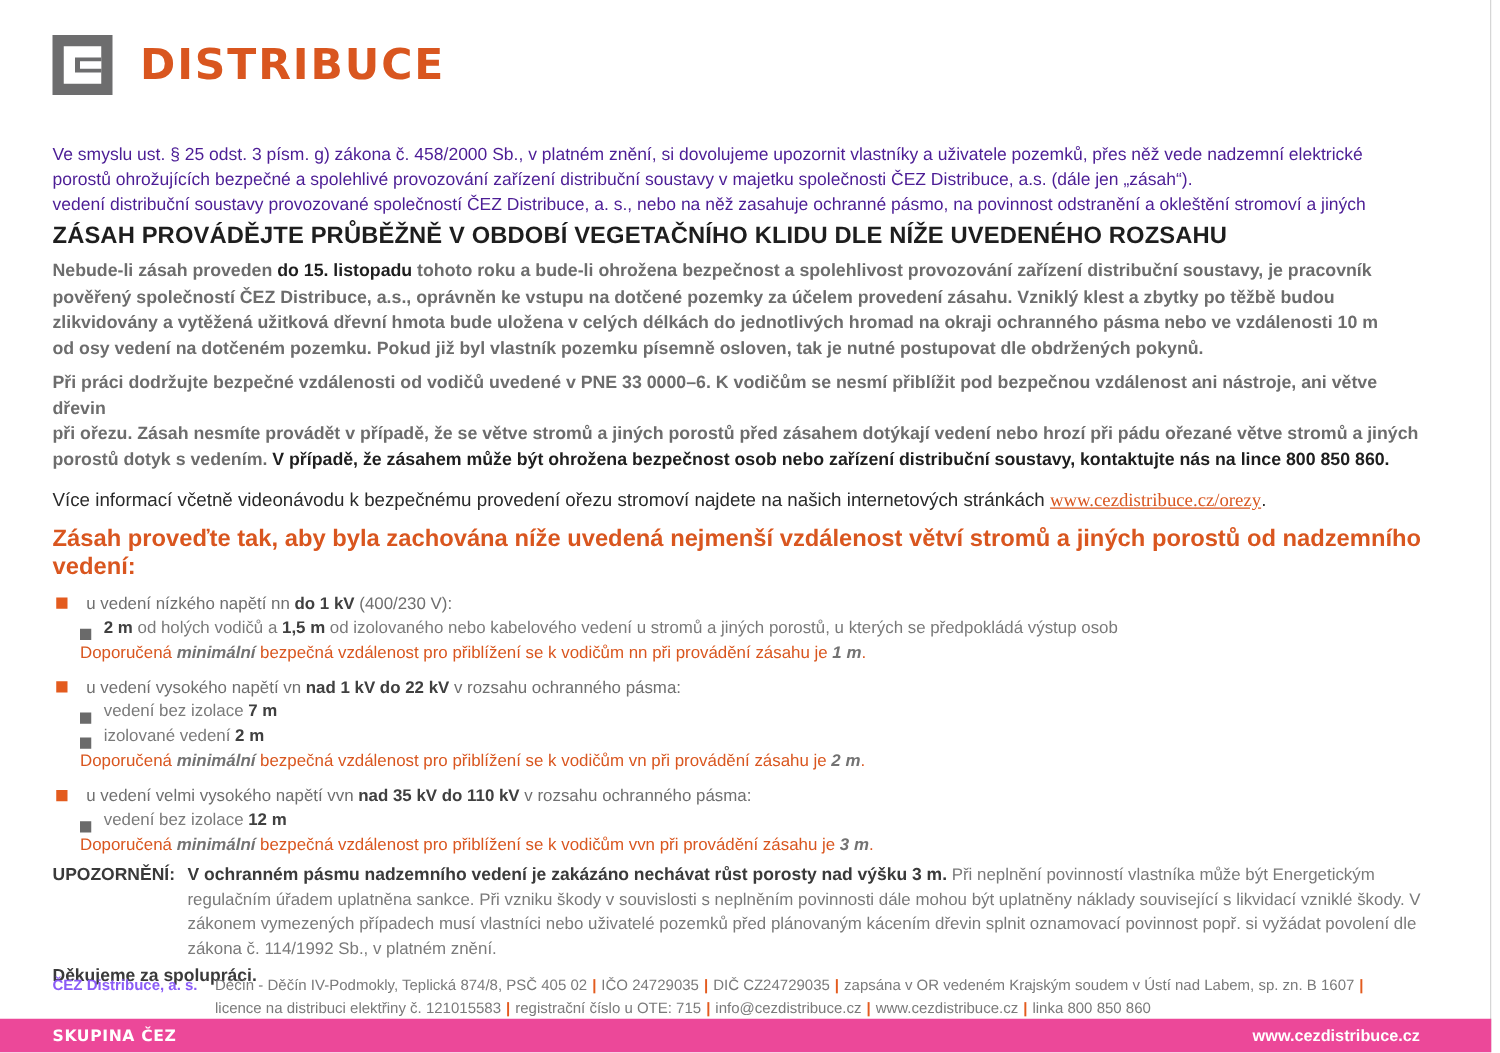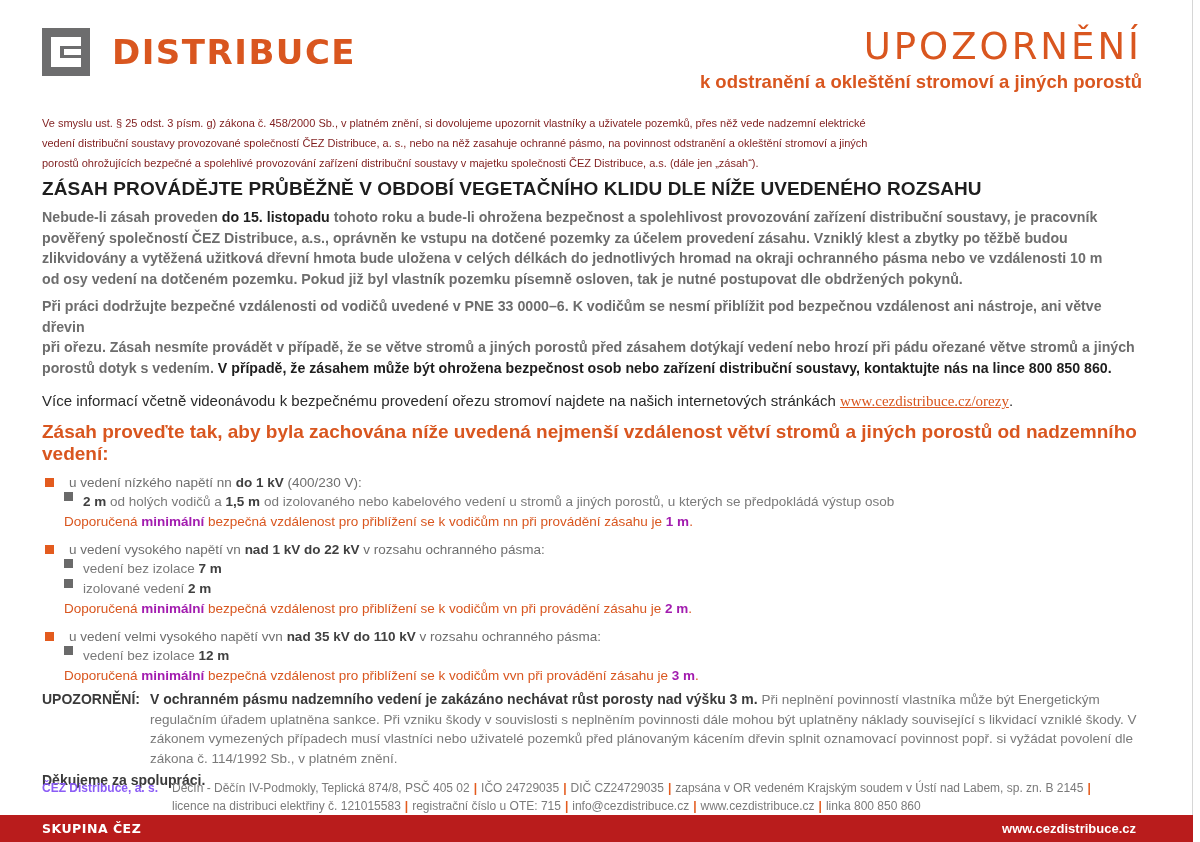--- a/index.html
+++ b/index.html
@@ -15,77 +15,73 @@
   .logo-mark .cut2 { position: absolute; left: 18px; top: 18px; width: 21px; height: 12px; background: #6d6d6e; }
   .logo-mark .cut3 { position: absolute; left: 22px; top: 21px; width: 17px; height: 6px; background: #fff; }
   .logo-text { margin-left: 22px; font-family: "DejaVu Sans", sans-serif; font-weight: bold; font-size: 34px; letter-spacing: 1.5px; color: #d9561f; }
 
   .title-block { position: absolute; right: 58px; top: 26px; text-align: right; }
   .title-main { font-family: "DejaVu Sans", sans-serif; font-size: 37px; color: #d9561f; letter-spacing: 3px; font-weight: normal; line-height: 42px; }
   .title-sub { font-family: "Liberation Sans", sans-serif; font-weight: bold; font-size: 18.5px; color: #d9561f; margin-top: 3px; }
 
   
   .content { position: absolute; left: 42px; top: 113px; width: 1105px; }
-  .intro { font-size: 11px; line-height: 20px; color: #7f1d1d; }
+  .intro { font-size: 14px; line-height: 20px; color: #4c1d95; }
   .headline { margin-top: 5px; font-family: "Liberation Sans", sans-serif; font-weight: bold; font-size: 19px; color: #1e1e1e; letter-spacing: 0.1px; }
   .para { font-weight: bold; font-size: 14.2px; line-height: 20.5px; color: #6d6d6d; margin-top: 7px; }
   .para b.dark { color: #1e1e1e; }
   .info { font-size: 15px; line-height: 20px; color: #2a2a2a; margin-top: 13px; }
   .info a { color: #d9561f; text-decoration: underline; font-family: Liberation Serif, serif; }
   .rule-head { margin-top: 10px; font-weight: bold; font-size: 19px; color: #d9561f; }
 
   .level { margin-top: 8px; }
   .level-head { font-size: 13.5px; color: #6f6f6f; display: flex; align-items: center; line-height: 19px; }
   .sq-orange { width: 9px; height: 9px; background: #e35b1e; display: inline-block; margin: 0 15px 0 3px; }
   .sq-gray { width: 9px; height: 9px; background: #6a6a6a; display: inline-block; margin-right: 10px; }
   .level-head b, .sub b { color: #404040; }
-  .sub { font-size: 13.5px; color: #7a7a7a; display: flex; align-items: flex-start; margin-left: 22px; line-height: 20px; }
+  .sub { font-size: 13.5px; color: #7a7a7a; display: flex; align-items: flex-end; margin-left: 22px; line-height: 20px; }
   .rec { font-size: 13.5px; color: #d9561f; margin-left: 22px; line-height: 20px; }
-  .rec b { color: #a21caf; }
+  .rec b { color: #737373; font-style: italic; }
 
   .warn { margin-top: 4px; display: flex; font-size: 13.5px; line-height: 19.5px; }
   .warn-label { font-weight: bold; color: #3a3a3a; width: 108px; flex-shrink: 0; font-size: 14px; }
   .warn-text { color: #7a7a7a; }
   .warn-text b { color: #3a3a3a; font-size: 14px; }
   .thanks { font-weight: bold; font-size: 14px; color: #3a3a3a; margin-top: 4px; }
 
   
   .footer-info { position: absolute; left: 42px; top: 779px; display: flex; font-size: 12px; line-height: 18px; }
   .footer-company { color: #8b5cf6; font-weight: bold; width: 130px; flex-shrink: 0; }
   .footer-lines { color: #7a7a7a; }
   .sep { color: #e35b1e; font-weight: bold; margin: 0 4px; }
-  .bar { position: absolute; left: 0; top: 815px; width: 1193px; height: 27px; background: #b91c1c; display: flex; align-items: center; justify-content: space-between; padding: 0 57px 0 42px; }
+  .bar { position: absolute; left: 0; top: 815px; width: 1193px; height: 27px; background: #ec4899; display: flex; align-items: center; justify-content: space-between; padding: 0 57px 0 42px; }
   .bar-left { font-family: "DejaVu Sans", sans-serif; color: #fff; font-weight: bold; font-size: 12.5px; letter-spacing: 0.5px; }
   .bar-right { font-family: "Liberation Sans", sans-serif; color: #fff; font-weight: bold; font-size: 13px; }
 </style>
 </head>
 <body>
 
 <div class="page">
   <div class="edge-line"></div>
 
   <div class="logo">
     <div class="logo-mark">
       <div class="cut1"></div>
         <div class="cut2"></div>
         <div class="cut3"></div>
     </div>
     <span class="logo-text">DISTRIBUCE</span>
   </div>
 
-  <div class="title-block">
-    <div class="title-main">UPOZORNĚNÍ</div>
-    <div class="title-sub">k odstranění a okleštění stromoví a jiných porostů</div>
-  </div>
 
   <div class="content">
     <div class="intro">
       <div>Ve smyslu ust. § 25 odst. 3 písm. g) zákona č. 458/2000 Sb., v platném znění, si dovolujeme upozornit vlastníky a uživatele pozemků, přes něž vede nadzemní elektrické</div>
+      <div>porostů ohrožujících bezpečné a spolehlivé provozování zařízení distribuční soustavy v majetku společnosti ČEZ Distribuce, a.s. (dále jen „zásah“).</div>
       <div>vedení distribuční soustavy provozované společností ČEZ Distribuce, a. s., nebo na něž zasahuje ochranné pásmo, na povinnost odstranění a okleštění stromoví a jiných</div>
-      <div>porostů ohrožujících bezpečné a spolehlivé provozování zařízení distribuční soustavy v majetku společnosti ČEZ Distribuce, a.s. (dále jen „zásah“).</div>
     </div>
 
     <div class="headline">ZÁSAH PROVÁDĚJTE PRŮBĚŽNĚ V OBDOBÍ VEGETAČNÍHO KLIDU DLE NÍŽE UVEDENÉHO ROZSAHU</div>
 
     <div class="para">
       <div><span>Nebude-li zásah proveden </span><b class="dark">do 15. listopadu</b><span> tohoto roku a bude-li ohrožena bezpečnost a spolehlivost provozování zařízení distribuční soustavy, je pracovník</span></div>
       <div>pověřený společností ČEZ Distribuce, a.s., oprávněn ke vstupu na dotčené pozemky za účelem provedení zásahu. Vzniklý klest a zbytky po těžbě budou</div>
       <div>zlikvidovány a vytěžená užitková dřevní hmota bude uložena v celých délkách do jednotlivých hromad na okraji ochranného pásma nebo ve vzdálenosti 10 m</div>
       <div>od osy vedení na dotčeném pozemku. Pokud již byl vlastník pozemku písemně osloven, tak je nutné postupovat dle obdržených pokynů.</div>
     </div>
@@ -153,21 +149,21 @@
       <div class="warn-text"><b>V ochranném pásmu nadzemního vedení je zakázáno nechávat růst porosty nad výšku 3 m.</b><span> Při neplnění povinností vlastníka může být Energetickým regulačním úřadem uplatněna sankce. Při vzniku škody v souvislosti s neplněním povinnosti dále mohou být uplatněny náklady související s likvidací vzniklé škody. V zákonem vymezených případech musí vlastníci nebo uživatelé pozemků před plánovaným kácením dřevin splnit oznamovací povinnost popř. si vyžádat povolení dle zákona č. 114/1992 Sb., v platném znění.</span></div>
     </div>
 
     <div class="thanks">Děkujeme za spolupráci.</div>
   </div>
 
   <div class="footer-info">
     <div class="footer-company">ČEZ Distribuce, a. s.</div>
     <div class="footer-lines">
       <div>
-        <span>Děčín - Děčín IV-Podmokly, Teplická 874/8, PSČ 405 02</span><span class="sep">|</span><span>IČO 24729035</span><span class="sep">|</span><span>DIČ CZ24729035</span><span class="sep">|</span><span>zapsána v OR vedeném Krajským soudem v Ústí nad Labem, sp. zn. B 2145</span><span class="sep">|</span>
+        <span>Děčín - Děčín IV-Podmokly, Teplická 874/8, PSČ 405 02</span><span class="sep">|</span><span>IČO 24729035</span><span class="sep">|</span><span>DIČ CZ24729035</span><span class="sep">|</span><span>zapsána v OR vedeném Krajským soudem v Ústí nad Labem, sp. zn. B 1607</span><span class="sep">|</span>
       </div>
       <div>
         <span>licence na distribuci elektřiny č. 121015583</span><span class="sep">|</span><span>registrační číslo u OTE: 715</span><span class="sep">|</span><span>info@cezdistribuce.cz</span><span class="sep">|</span><span>www.cezdistribuce.cz</span><span class="sep">|</span><span>linka 800 850 860</span>
       </div>
     </div>
   </div>
 
   <div class="bar">
     <span class="bar-left">SKUPINA ČEZ</span>
     <span class="bar-right">www.cezdistribuce.cz</span>

